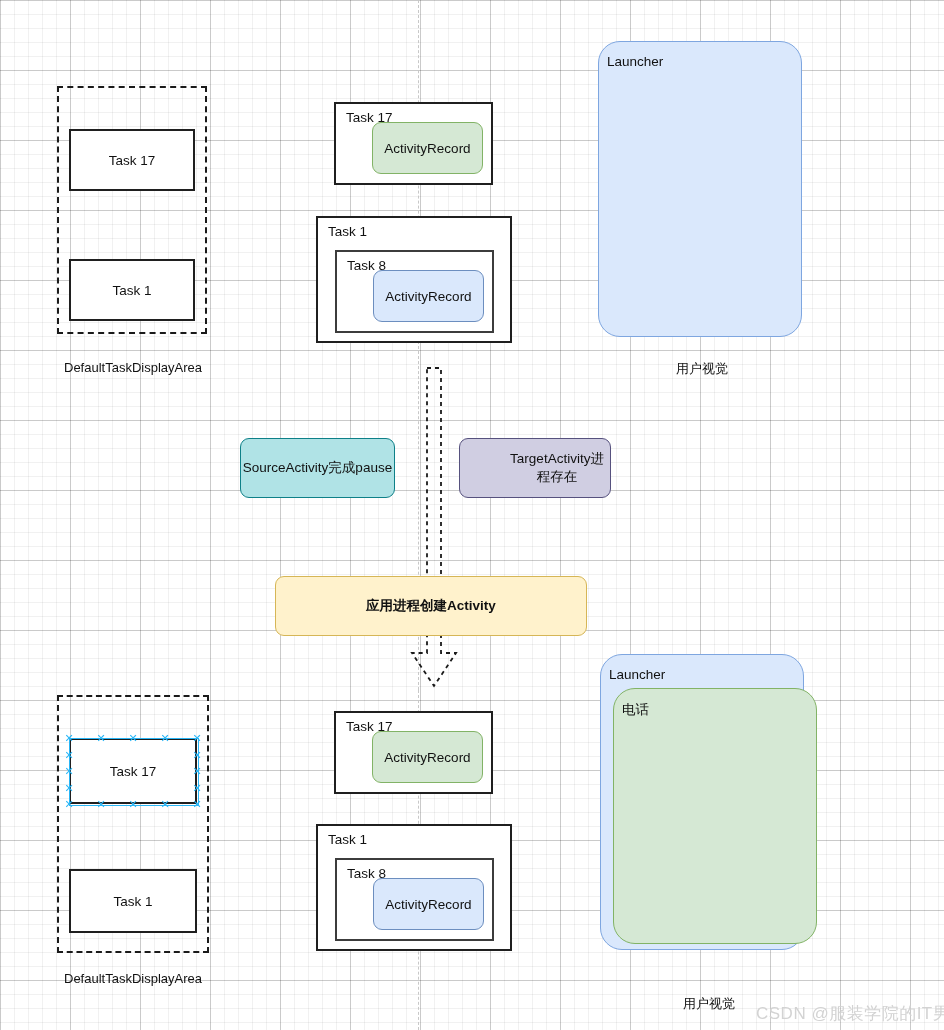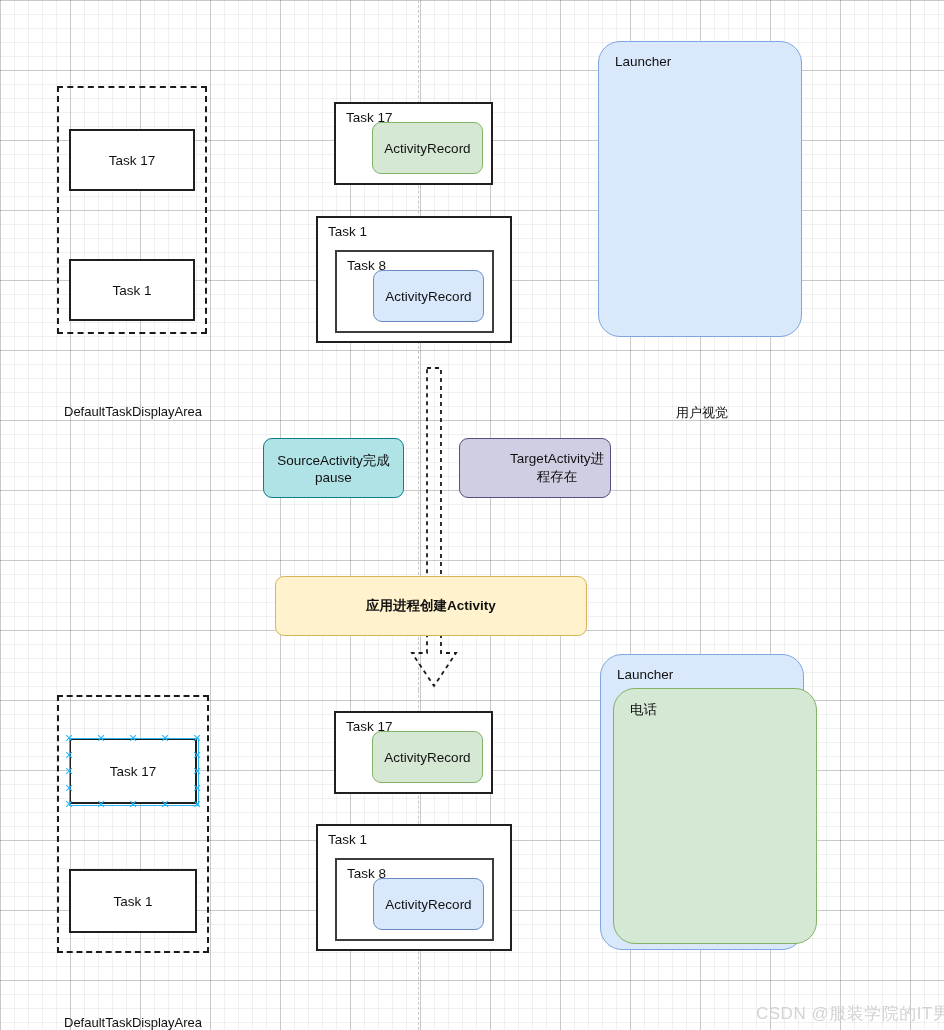--- a/index.html
+++ b/index.html
@@ -77,21 +77,21 @@
   .panel-blue {
     background: #dae8fc;
     border: 1.4px solid #7ea6e0;
   }
   .panel-green {
     background: #d5e8d4;
     border: 1.4px solid #82b366;
   }
   .panel-title {
     position: absolute;
-    left: 16px;
+    left: 8px;
     top: 12px;
     font-size: 13.5px;
     color: #111111;
     white-space: nowrap;
   }
   .note-teal {
     background: #b0e3e6;
     border: 1.4px solid #0e8088;
     border-radius: 9px;
   }
@@ -103,21 +103,20 @@
   .note-yellow {
     background: #fff2cc;
     border: 1.4px solid #d6b656;
     border-radius: 9px;
   }
   .caption {
     position: absolute;
     font-size: 13px;
     color: #111111;
     white-space: nowrap;
-    margin-top: 44px;
   }
   .guide {
     position: absolute;
     border-left: 1px dashed #c8c8c8;
     width: 0;
   }
   .watermark {
     position: absolute;
     font-size: 17px;
     color: #d3d3d3;
@@ -190,21 +189,21 @@
 
   <div class="abs big-panel panel-blue" style="left:598px; top:41px; width:204px; height:296px;">
     <span class="panel-title">Launcher</span>
   </div>
   <div class="caption" style="left:676px; top:360px;">用户视觉</div>
 
   <svg class="overlay">
     <polygon points="427,368 441,368 441,653 456,653 434,686 412,653 427,653" fill="none" stroke="#1a1a1a" stroke-width="1.8" stroke-dasharray="4,4"></polygon>
   </svg>
 
-  <div class="abs note-teal centered-label" style="left:240px; top:438px; width:141px; height:60px;margin-left:23px;">
+  <div class="abs note-teal centered-label" style="left:240px; top:438px; width:155px; height:60px;">
     <span>SourceActivity完成pause</span>
   </div>
 
   <div class="abs note-purple centered-label" style="left:459px; top:438px; width:152px; height:60px;padding-left:44px;">
     <span>TargetActivity进程存在</span>
   </div>
 
   <div class="abs note-yellow centered-label" style="left:275px; top:576px; width:312px; height:60px;font-weight:bold;">
     <span>应用进程创建Activity</span>
   </div>

